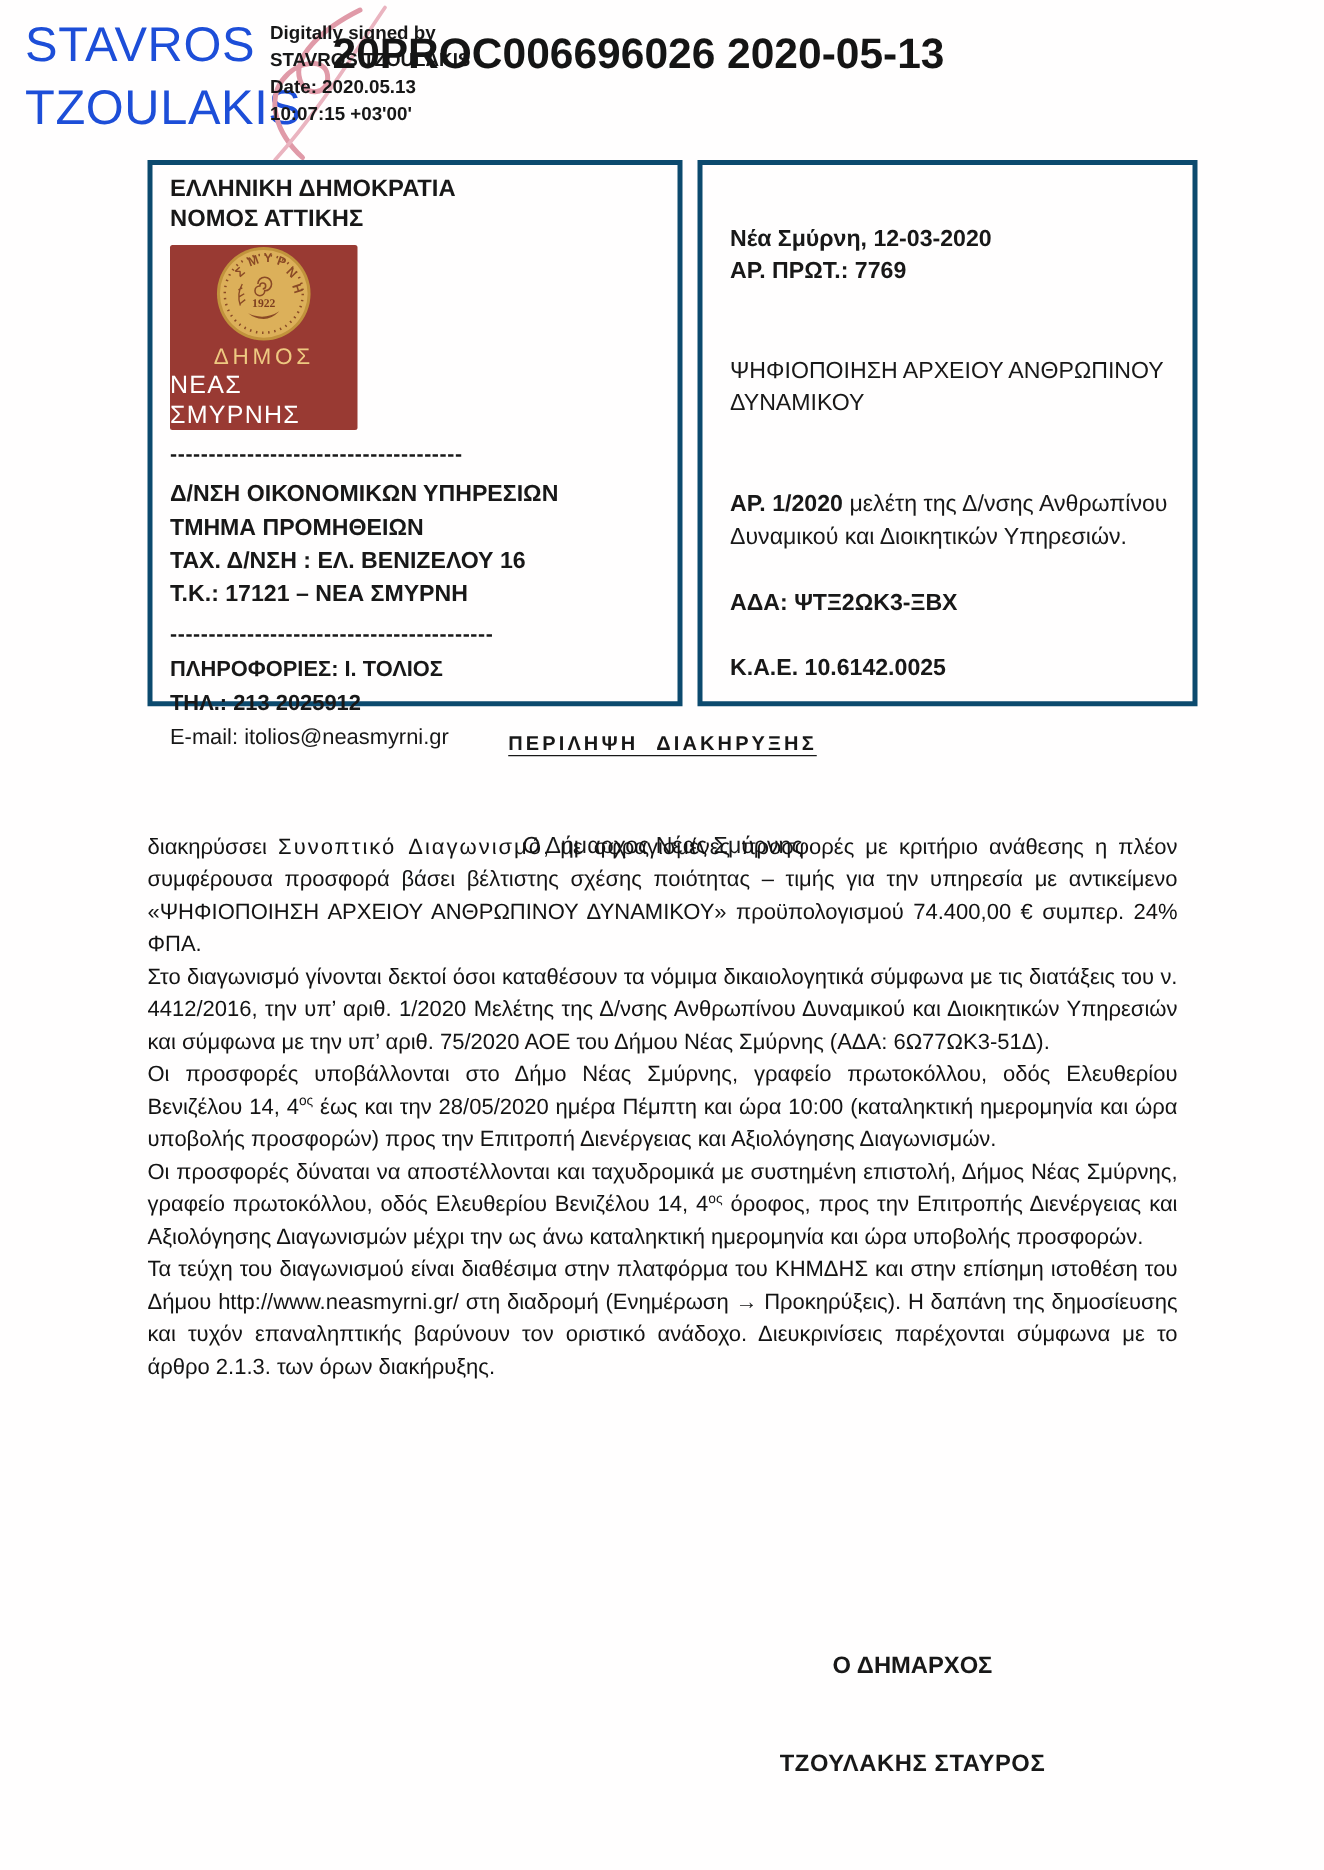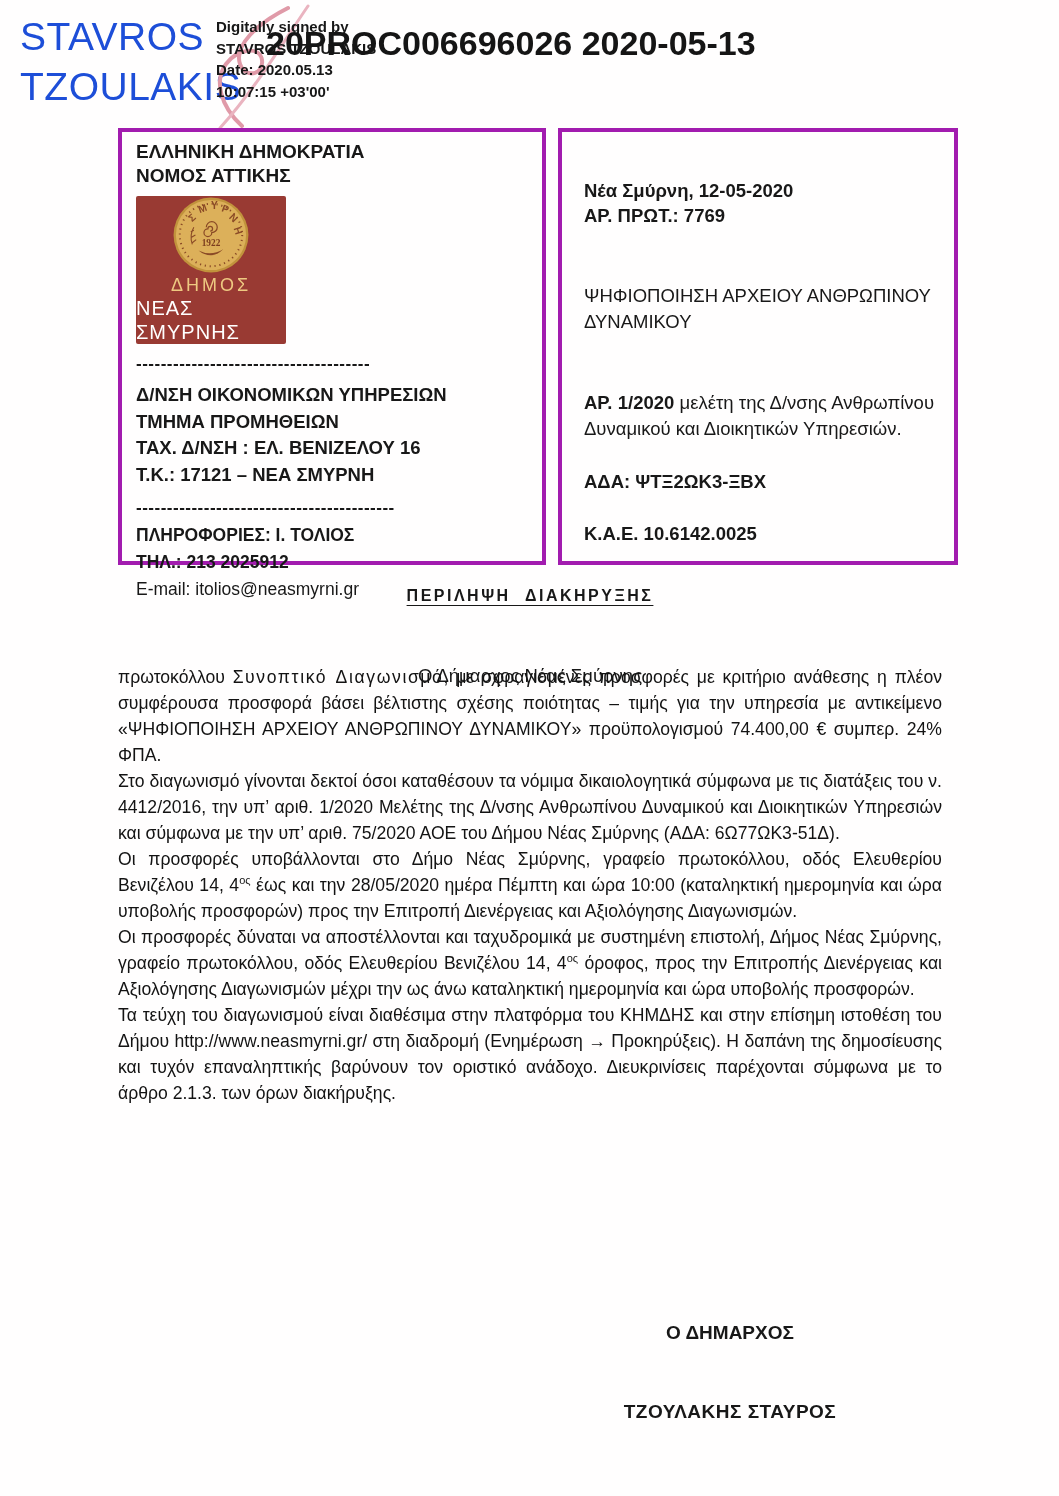--- a/index.html
+++ b/index.html
@@ -16,21 +16,21 @@
   .sig-details {
     position:absolute; left:216px; top:16px; font-size:15px; line-height:21.5px;
     font-weight:bold; color:#171717;
   }
   .proc-number {
     position:absolute; left:266px; top:24px; font-size:34px; font-weight:bold;
     white-space:nowrap; color:#151515;
   }
   
   .header-row { position:absolute; left:118px; top:128px; width:840px; display:flex; justify-content:space-between; }
-  .hbox { box-sizing:border-box; border:4px solid #a21caf; height:437px; background:#fffefe; }
+  .hbox { box-sizing:border-box; border:4px solid #0c4a6e; height:437px; background:#fffefe; }
   .hbox-left  { width:428px; padding:8px 14px 0 14px; }
   .hbox-right { width:400px; padding:46px 20px 0 22px; }
   .gov-line { font-weight:bold; font-size:19px; line-height:24px; }
   .logo {
     width:150px; height:148px; background:#993a33; margin-top:8px; border-radius:2px;
     display:flex; flex-direction:column; align-items:center; overflow:hidden;
   }
   .logo-dimos { color:#eec981; font-size:18px; letter-spacing:3px; line-height:21px; margin-top:1px; }
   .logo-neas  { color:#ffffff; font-weight:normal; font-size:20px; letter-spacing:1px; line-height:24px; }
   .divider { font-weight:bold; font-size:17px; line-height:14px; margin-top:13px; letter-spacing:0.5px; white-space:nowrap; overflow:hidden; }
@@ -122,41 +122,41 @@
       <div class="divider">------------------------------------------</div>
 
       <div class="contact-block">
         <div class="contact-bold">ΠΛΗΡΟΦΟΡΙΕΣ: Ι. ΤΟΛΙΟΣ</div>
         <div class="contact-bold">ΤΗΛ.: 213 2025912</div>
         <div>E-mail: itolios@neasmyrni.gr</div>
       </div>
     </div>
 
     <div class="hbox hbox-right">
-      <div class="rb-bold">Νέα Σμύρνη, 12-05-2020</div>
+      <div class="rb-bold">Νέα Σμύρνη, 12-03-2020</div>
       <div class="rb-bold">ΑΡ. ΠΡΩΤ.: 7769</div>
       <div class="rb-gap"></div>
       <div class="rb-normal">ΨΗΦΙΟΠΟΙΗΣΗ ΑΡΧΕΙΟΥ ΑΝΘΡΩΠΙΝΟΥ ΔΥΝΑΜΙΚΟΥ</div>
       <div class="rb-gap"></div>
       <div class="rb-normal rb-just"><span class="rb-bold">ΑΡ. 1/2020</span><span> μελέτη της Δ/νσης Ανθρωπίνου Δυναμικού και Διοικητικών Υπηρεσιών.</span></div>
       <div class="rb-gap"></div>
       <div class="rb-bold">ΑΔΑ: ΨΤΞ2ΩΚ3-ΞΒΧ</div>
       <div class="rb-gap"></div>
       <div class="rb-bold">Κ.Α.Ε. 10.6142.0025</div>
     </div>
 
   </div>
 
   <div class="title-wrap">
     <span class="doc-title">ΠΕΡΙΛΗΨΗ ΔΙΑΚΗΡΥΞΗΣ</span>
   </div>
   <div class="subtitle">Ο Δήμαρχος Νέας Σμύρνης</div>
 
   <div class="body-text">
-      <p><span>πρωτοκόλλου </span><span class="spread">Συνοπτικό Διαγωνισμό</span><span>, με σφραγισμένες προσφορές με κριτήριο ανάθεσης η πλέον συμφέρουσα προσφορά βάσει βέλτιστης σχέσης ποιότητας – τιμής για την υπηρεσία με αντικείμενο «ΨΗΦΙΟΠΟΙΗΣΗ ΑΡΧΕΙΟΥ ΑΝΘΡΩΠΙΝΟΥ ΔΥΝΑΜΙΚΟΥ» προϋπολογισμού 74.400,00 € συμπερ. 24% ΦΠΑ.</span></p>
+      <p><span>διακηρύσσει </span><span class="spread">Συνοπτικό Διαγωνισμό</span><span>, με σφραγισμένες προσφορές με κριτήριο ανάθεσης η πλέον συμφέρουσα προσφορά βάσει βέλτιστης σχέσης ποιότητας – τιμής για την υπηρεσία με αντικείμενο «ΨΗΦΙΟΠΟΙΗΣΗ ΑΡΧΕΙΟΥ ΑΝΘΡΩΠΙΝΟΥ ΔΥΝΑΜΙΚΟΥ» προϋπολογισμού 74.400,00 € συμπερ. 24% ΦΠΑ.</span></p>
       <p><span>Στο διαγωνισμό γίνονται δεκτοί όσοι καταθέσουν τα νόμιμα δικαιολογητικά σύμφωνα με τις διατάξεις του ν. 4412/2016, την υπ’ αριθ. 1/2020 Μελέτης της Δ/νσης Ανθρωπίνου Δυναμικού και Διοικητικών Υπηρεσιών και σύμφωνα με την υπ’ αριθ. 75/2020 ΑΟΕ του Δήμου Νέας Σμύρνης (ΑΔΑ: 6Ω77ΩΚ3-51Δ).</span></p>
       <p><span>Οι προσφορές υποβάλλονται στο Δήμο Νέας Σμύρνης, γραφείο πρωτοκόλλου, οδός Ελευθερίου Βενιζέλου 14, 4</span><sup>ος</sup><span> έως και την 28/05/2020 ημέρα Πέμπτη και ώρα 10:00 (καταληκτική ημερομηνία και ώρα υποβολής προσφορών) προς την Επιτροπή Διενέργειας και Αξιολόγησης Διαγωνισμών.</span></p>
       <p><span>Οι προσφορές δύναται να αποστέλλονται και ταχυδρομικά με συστημένη επιστολή, Δήμος Νέας Σμύρνης, γραφείο πρωτοκόλλου, οδός Ελευθερίου Βενιζέλου 14, 4</span><sup>ος</sup><span> όροφος, προς την Επιτροπής Διενέργειας και Αξιολόγησης Διαγωνισμών μέχρι την ως άνω καταληκτική ημερομηνία και ώρα υποβολής προσφορών.</span></p>
       <p><span>Τα τεύχη του διαγωνισμού είναι διαθέσιμα στην πλατφόρμα του ΚΗΜΔΗΣ και στην επίσημη ιστοθέση του Δήμου  http://www.neasmyrni.gr/ στη διαδρομή (Ενημέρωση → Προκηρύξεις). Η δαπάνη της δημοσίευσης και τυχόν επαναληπτικής βαρύνουν τον οριστικό ανάδοχο. Διευκρινίσεις παρέχονται σύμφωνα με το άρθρο 2.1.3. των όρων διακήρυξης.</span></p>
     </div>
 
   <div class="footer">
     <div class="footer-role">Ο ΔΗΜΑΡΧΟΣ</div>
     <div class="footer-name">ΤΖΟΥΛΑΚΗΣ ΣΤΑΥΡΟΣ</div>
   </div>

